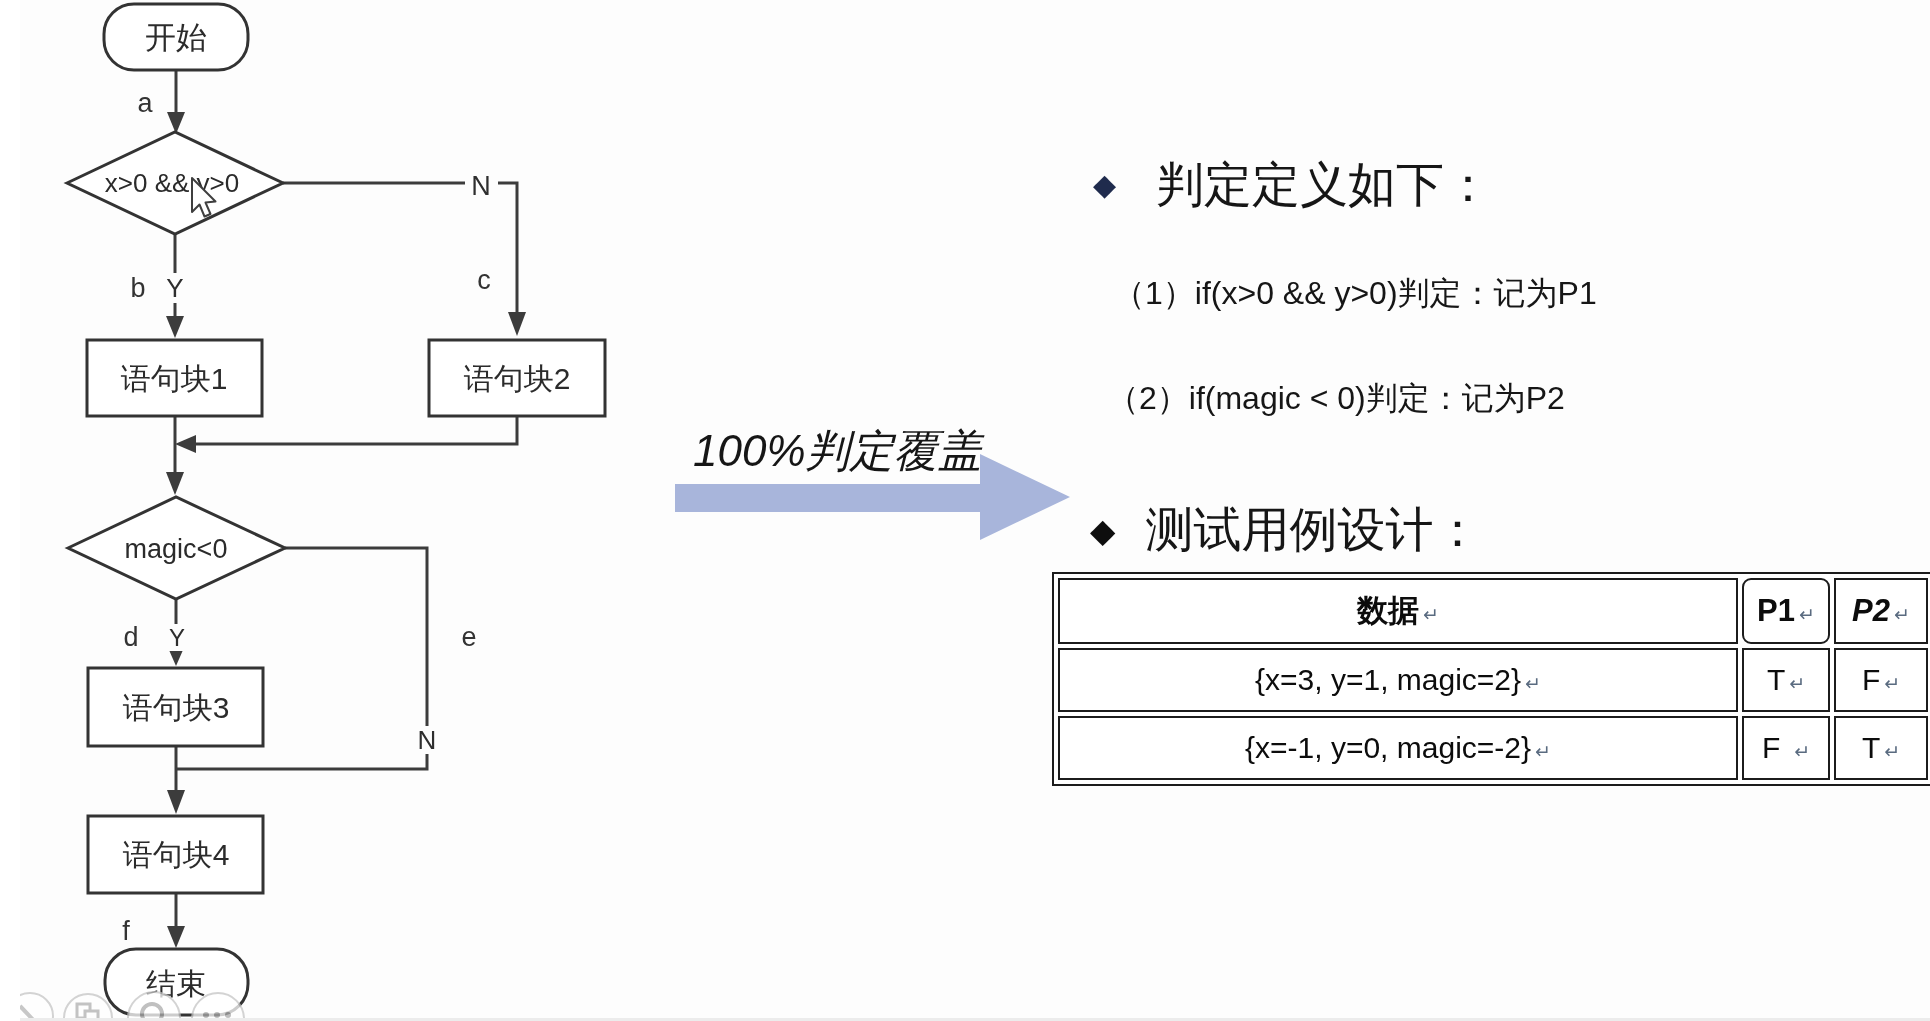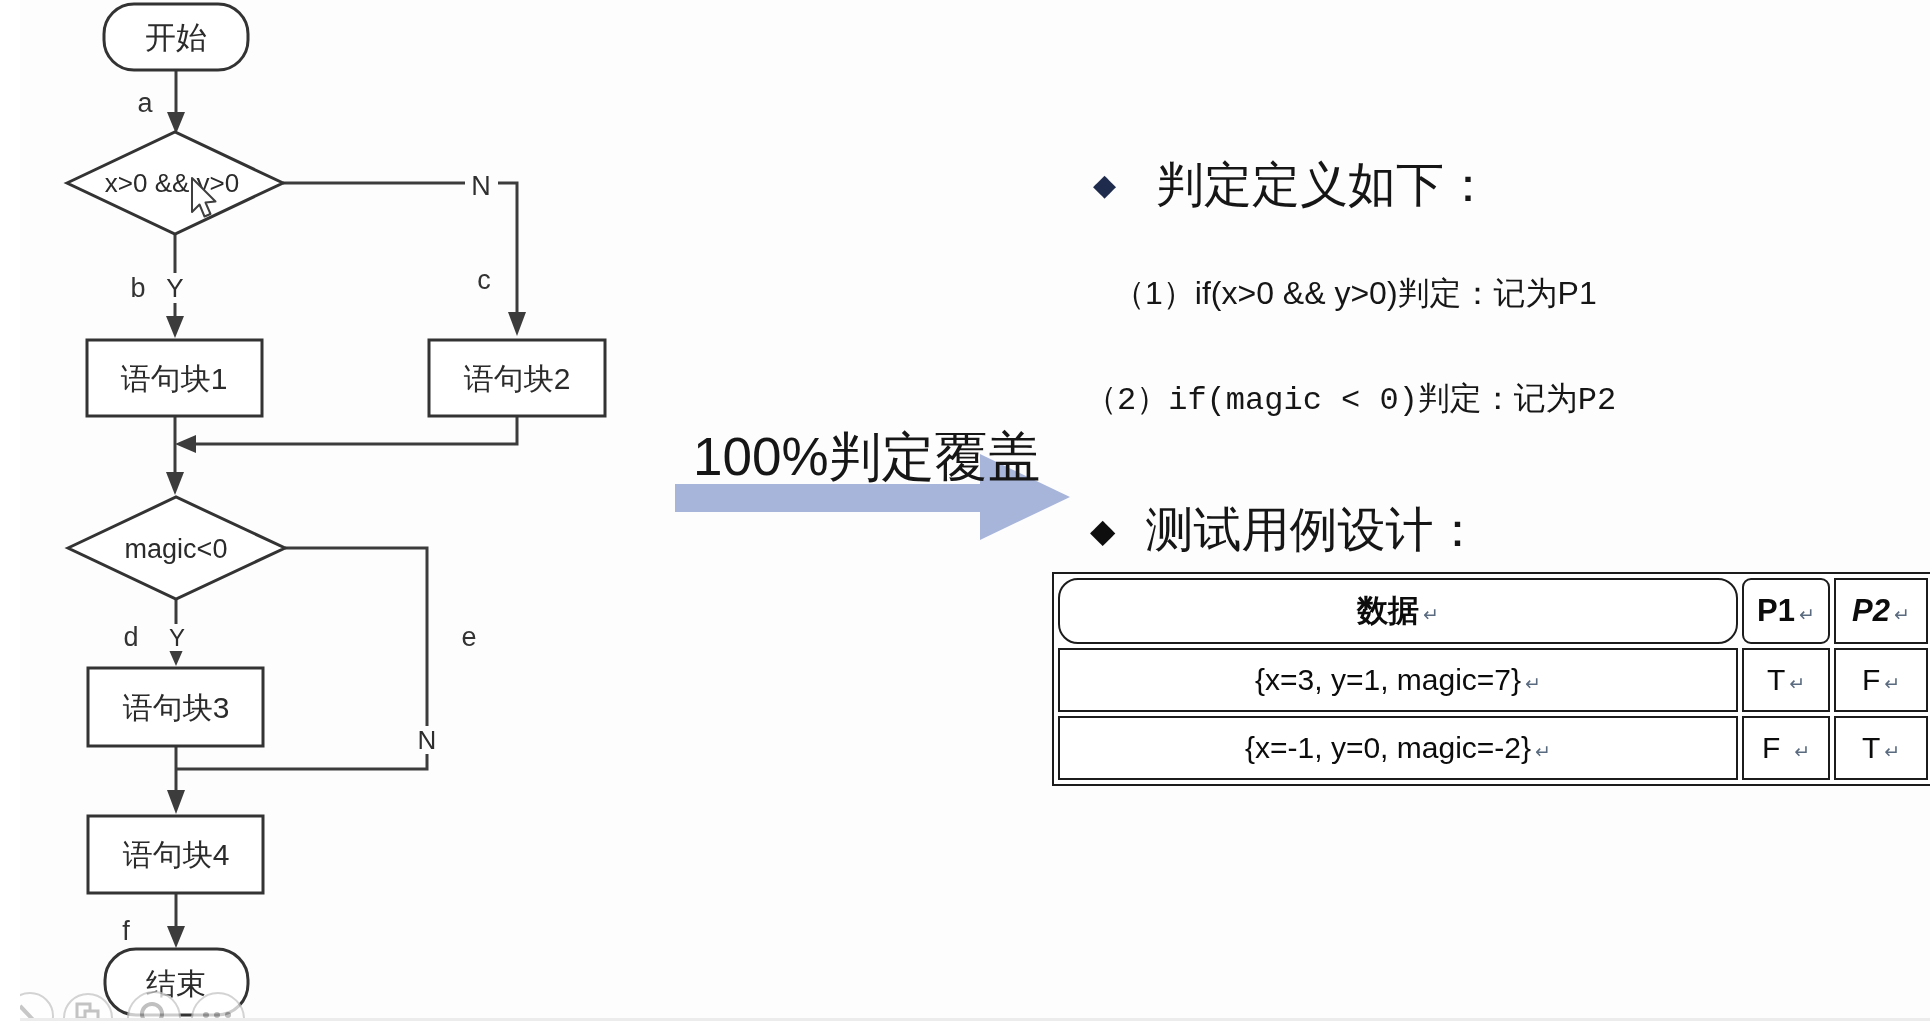--- a/index.html
+++ b/index.html
@@ -5,36 +5,36 @@
   html,body{margin:0;padding:0;}
   body{font-family:"Liberation Sans","DejaVu Sans",sans-serif;background:#ffffff;}
   #canvas{position:relative;width:1930px;height:1021px;background:#fdfdfd;overflow:hidden;margin-left:20px;}
   #flow-svg{position:absolute;left:0;top:0;width:1930px;height:1021px;}
 
   .node-label{fill:#2b2b2b;}
   .edge-letter{fill:#333333;font-size:27px;}
   .branch-label{fill:#2e2e2e;}
 
   .overlay{position:absolute;color:#161616;}
-  .arrow-caption{left:673px;top:422px;font-size:53px;letter-spacing:0px;white-space:nowrap;}
+  .arrow-caption{left:673px;top:422px;font-size:44px;letter-spacing:0px;white-space:nowrap;font-style:italic;}
 
   .bullet-line{position:absolute;display:flex;align-items:center;white-space:nowrap;}
   .bullet-glyph{font-size:30px;line-height:1;}
   .bullet-navy{color:#1f2b4d;margin-right:40px;}
   .bullet-black{color:#0e0e0e;margin-right:30px;}
   .bullet-text{font-size:48px;color:#161616;}
   .def-item{position:absolute;font-size:32px;color:#161616;white-space:nowrap;}
 
   .tc-table{position:absolute;left:1032px;top:572px;border-collapse:separate;border-spacing:4px;
             border:2px solid #1c1c1c;background:#ffffff;}
   .tc-table td{border:2px solid #1c1c1c;text-align:center;vertical-align:middle;
                background:#ffffff;padding:0;}
   .tc-table tr.hdr td{height:62px;font-weight:bold;font-size:31px;color:#0c0c0c;}
   .tc-table tr.bodyrow td{height:60px;font-size:30px;color:#0c0c0c;}
-  .col-data{width:676px;border-radius:20px;}
+  .col-data{width:676px;}
   .col-p{width:84px;border-radius:9px;}
   .col-p2{width:90px;font-style:italic;}
   .ret{font-size:19px;color:#5a6b80;margin-left:4px;font-weight:normal;}
   .row-end-mark{position:absolute;font-size:19px;color:#5a6b80;}
 
   .bottom-strip{position:absolute;left:0;bottom:0;width:100%;height:3px;background:#ececec;}
 </style>
 </head>
 <body>
 
@@ -145,36 +145,36 @@
     </g>
   </svg>
 
   <div class="overlay arrow-caption">100%判定覆盖</div>
 
   <div class="bullet-line" style="left:1073px;top:153px;">
     <span class="bullet-glyph bullet-navy">◆</span>
     <span class="bullet-text">判定定义如下：</span>
   </div>
   <div class="def-item" style="left:1093px;top:272px;">（1）if(x&gt;0 &amp;&amp; y&gt;0)判定：记为P1</div>
-  <div class="def-item" style="left:1065px;top:377px;font-family:Liberation Mono, monospace;">（2）if(magic &lt; 0)判定：记为P2</div>
+  <div class="def-item" style="left:1087px;top:377px;">（2）if(magic &lt; 0)判定：记为P2</div>
 
   <div class="bullet-line" style="left:1070px;top:498px;">
     <span class="bullet-glyph bullet-black" style="font-size:33px;">◆</span>
     <span class="bullet-text">测试用例设计：</span>
   </div>
 
   <table class="tc-table">
     <tbody>
         <tr class="hdr">
       <td class="col-data"><span>数据</span><span class="ret">↵</span></td>
       <td class="col-p"><span>P1</span><span class="ret">↵</span></td>
       <td class="col-p2"><span>P2</span><span class="ret">↵</span></td>
     </tr>
     <tr class="bodyrow">
-      <td><span>{x=3, y=1, magic=7}</span><span class="ret">↵</span></td>
+      <td><span>{x=3, y=1, magic=2}</span><span class="ret">↵</span></td>
       <td><span>T</span><span class="ret">↵</span></td>
       <td><span>F</span><span class="ret">↵</span></td>
     </tr>
     <tr class="bodyrow">
       <td><span>{x=-1, y=0, magic=-2}</span><span class="ret">↵</span></td>
       <td><span>F</span><span class="ret" style="margin-left:14px;">↵</span></td>
       <td><span>T</span><span class="ret">↵</span></td>
     </tr>
   </tbody>
     </table>

